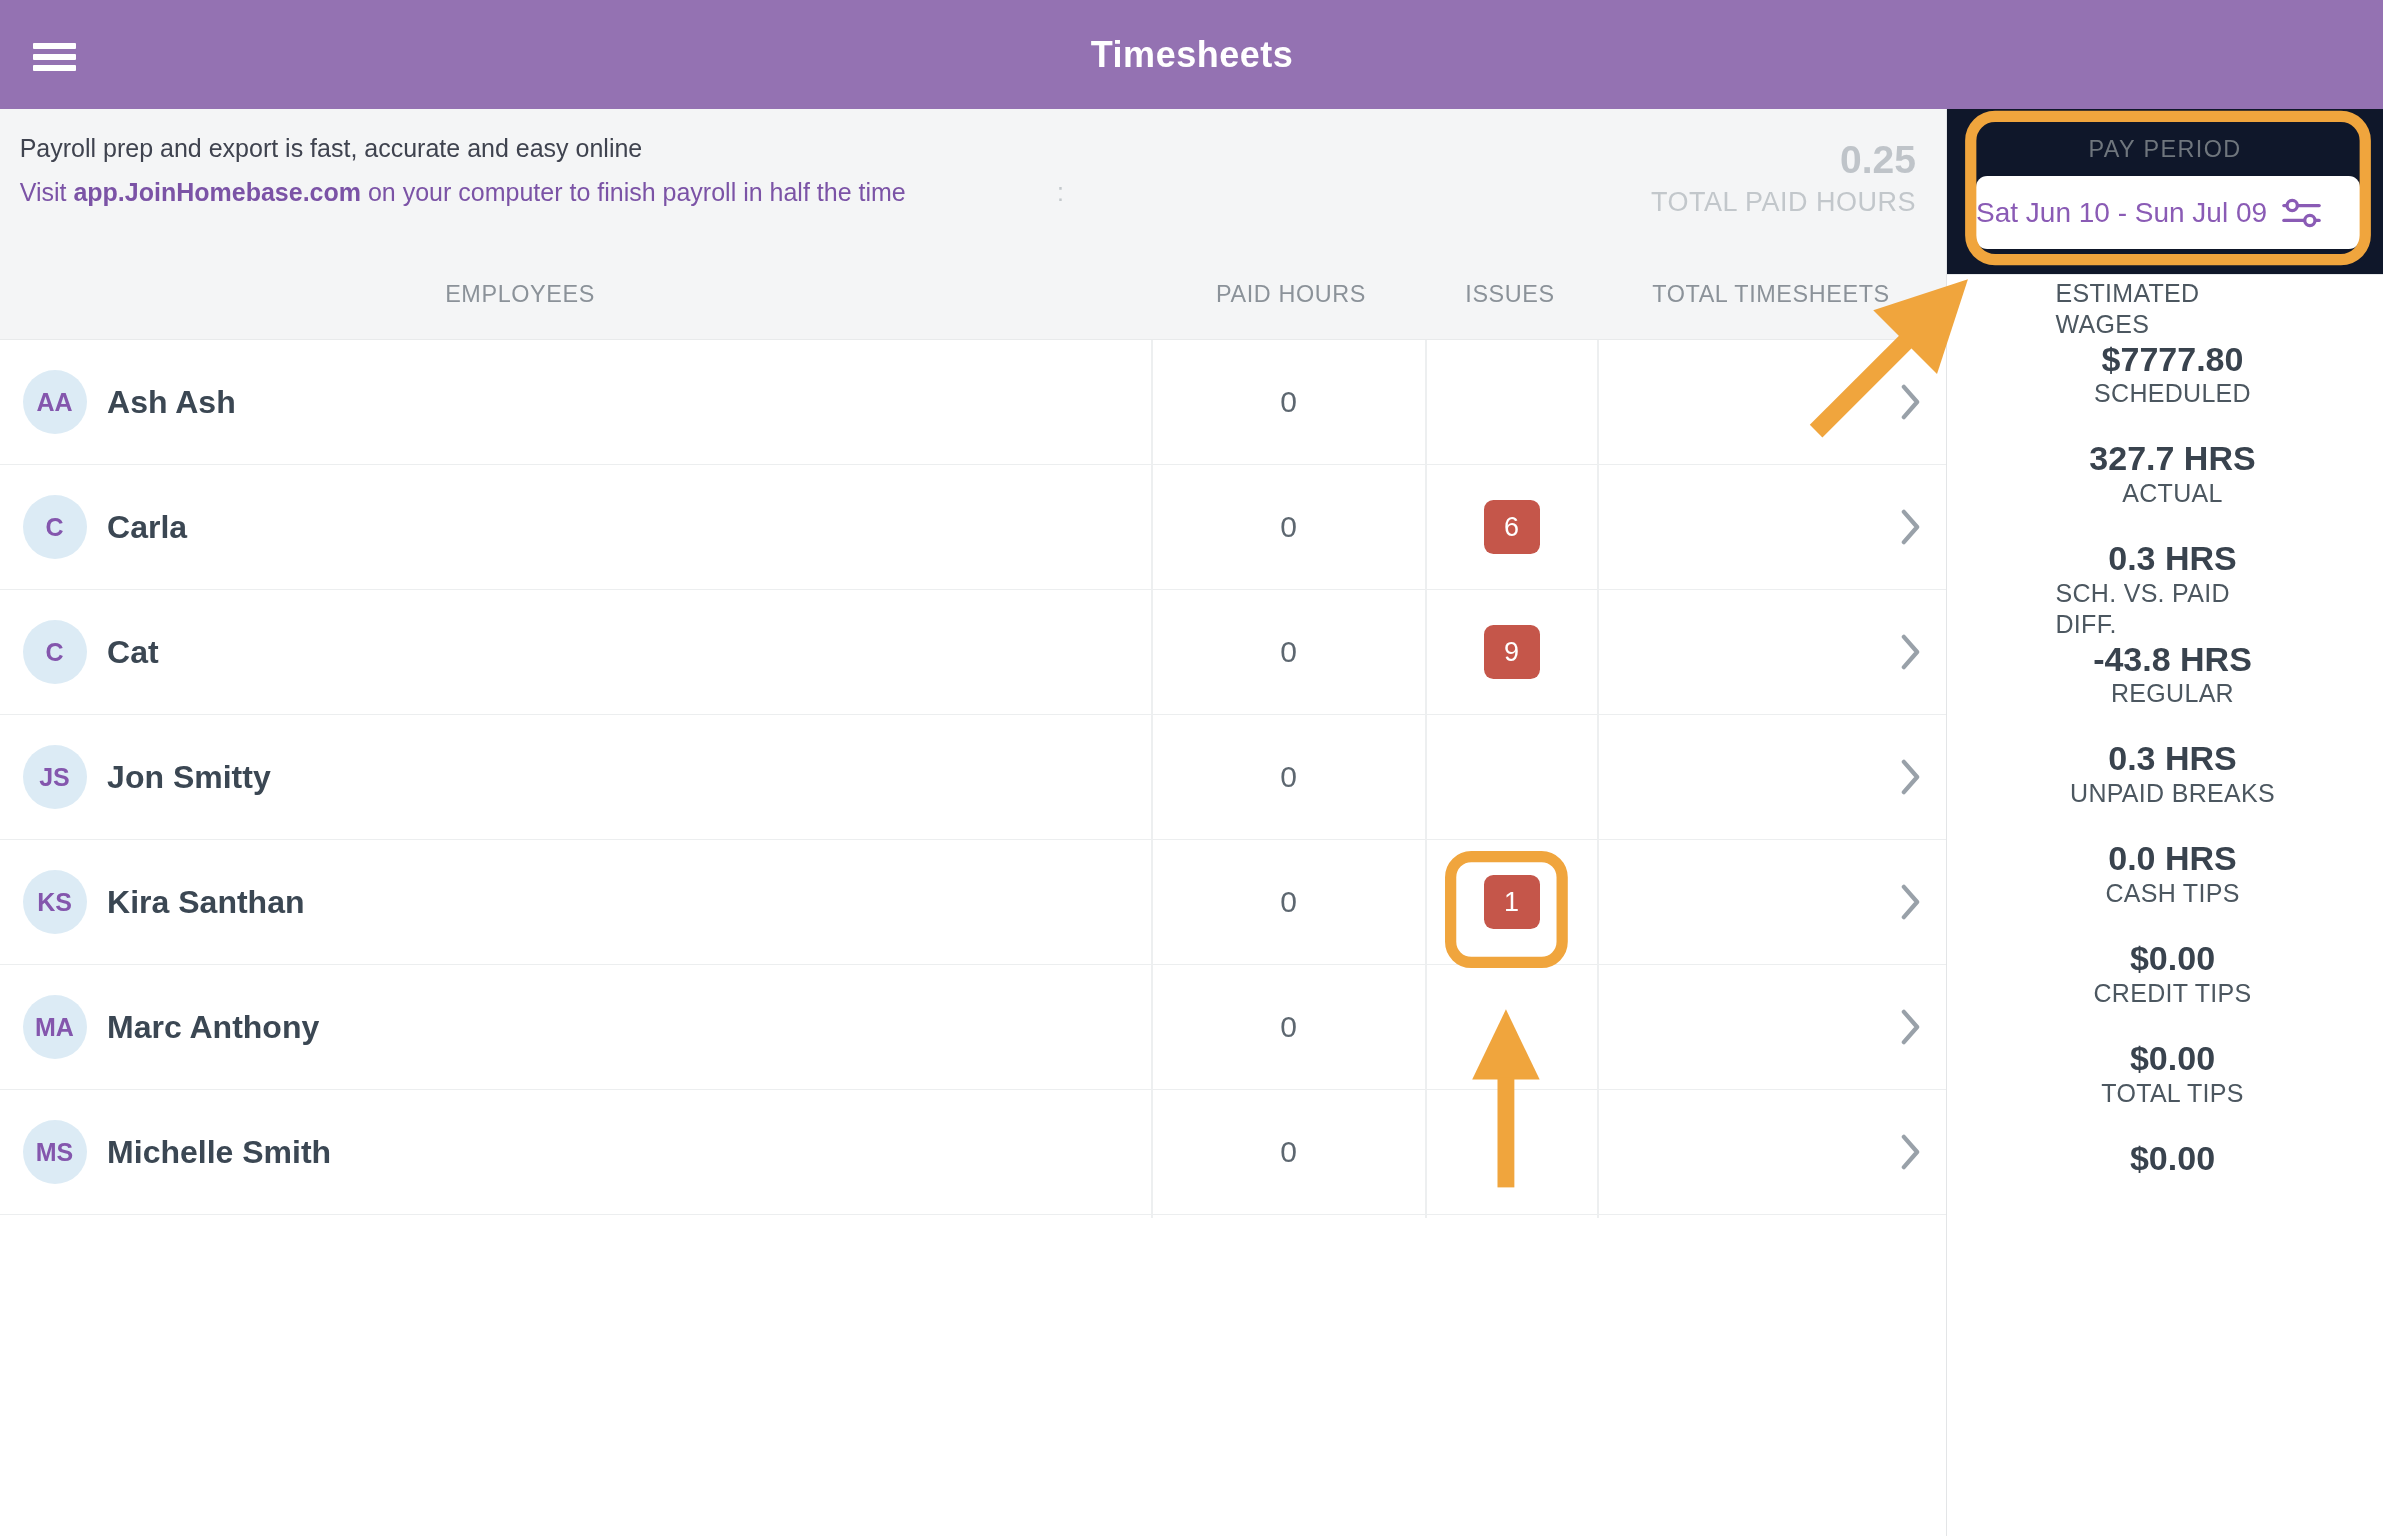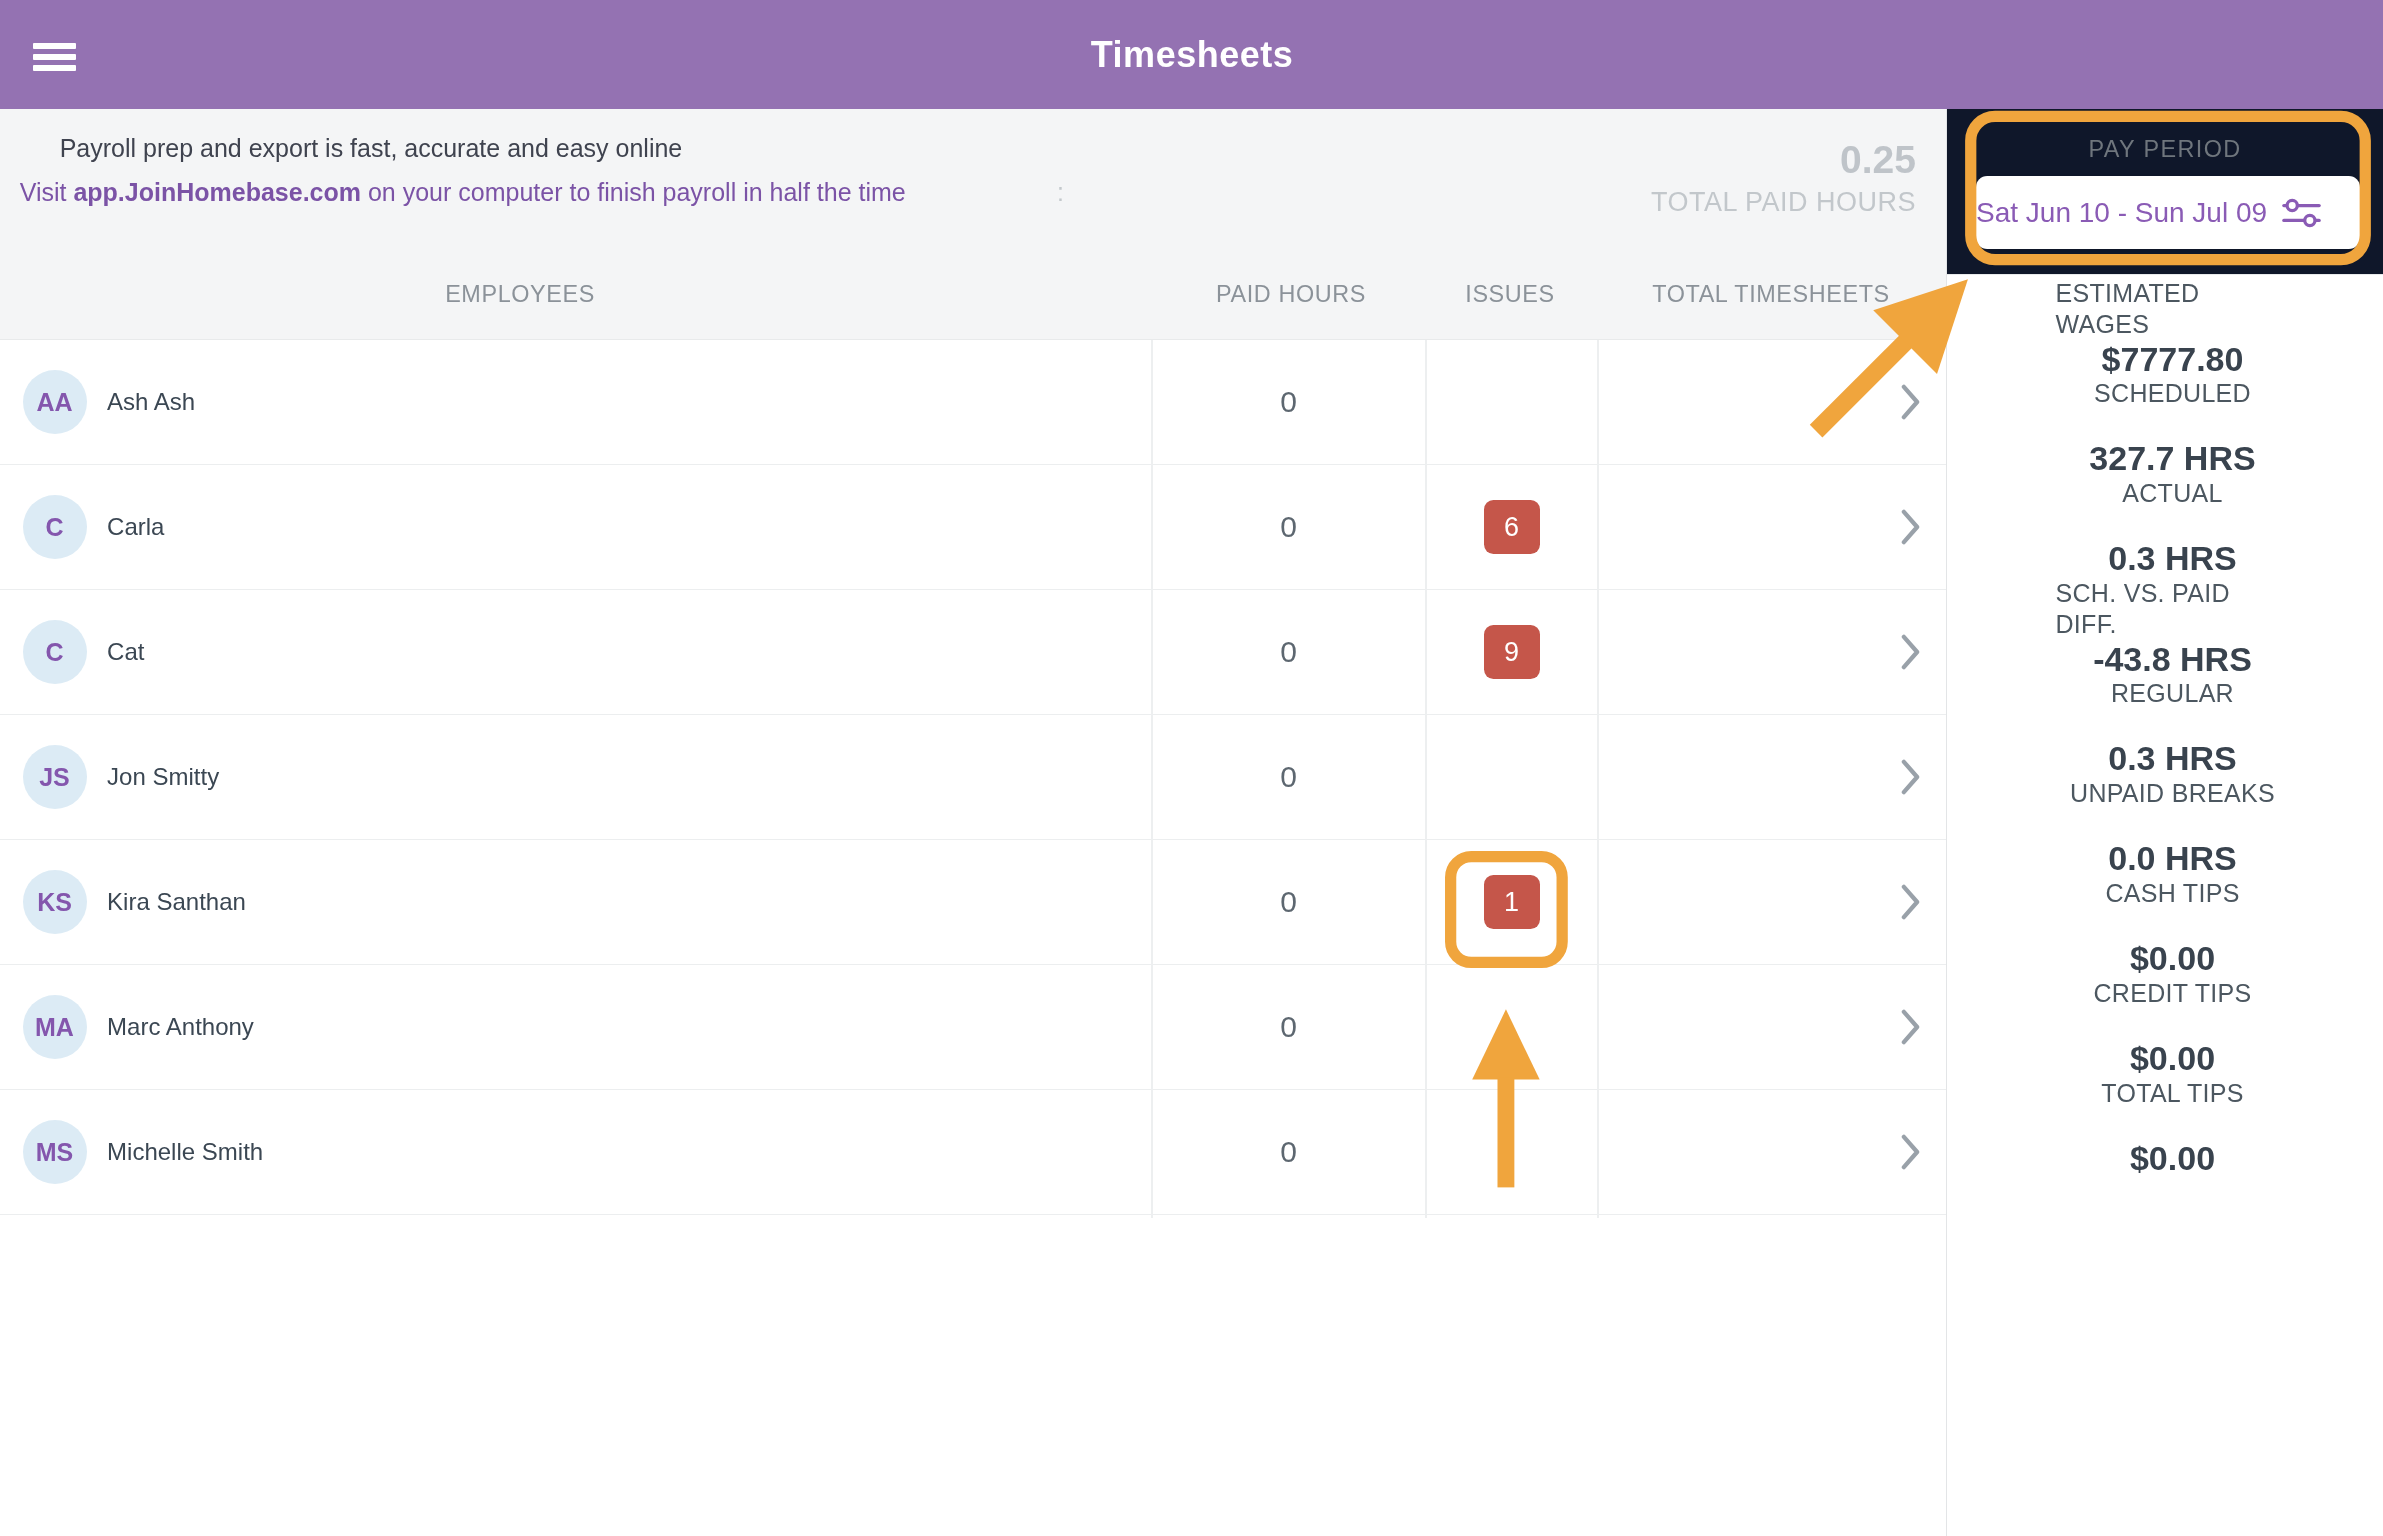--- a/index.html
+++ b/index.html
@@ -17,21 +17,21 @@
   .appbar-title { position:absolute; left:0; right:0; top:0; height:109px;
                   display:flex; align-items:center; justify-content:center;
                   color:#ffffff; font-size:36px; font-weight:700; letter-spacing:0.5px; }
 
   
   .main { position:absolute; left:0; top:109px; width:1946px; height:1428px;
           background:#ffffff; }
   .subheader { position:absolute; left:0; top:0; width:1946px; height:231px;
                background:#f4f5f6; border-bottom:1.9px solid #e8eaeb; }
   .sub-line1 { position:absolute; left:19.7px; top:24px; font-size:25px;
-               color:#3f434f; line-height:30px;margin-left:40px; }
+               color:#3f434f; line-height:30px; }
   .sub-line2 { position:absolute; left:19.7px; top:68px; font-size:25px;
                color:#7b53a6; line-height:30px; }
   .sub-line2 b { font-weight:700; }
   .stray-colon { position:absolute; left:1057px; top:68px; font-size:25px;
                  color:#c3c8cc; line-height:30px; }
   .tph { position:absolute; right:30px; top:28px; text-align:right; }
   .tph-value { font-size:39px; font-weight:700; color:#bfc4c9; line-height:45px; }
   .tph-label { font-size:27px; color:#c2c7cb; line-height:37px; margin-top:1.9px;
                letter-spacing:0.5px; }
   .col-head { position:absolute; top:172px; transform:translateX(-50%);
@@ -39,21 +39,21 @@
 
   
   .table { position:absolute; left:0; top:231px; width:1946px; }
   .t-row { display:grid; grid-template-columns:1151px 275px 171px 349px;
            align-items:center; height:125px; border-bottom:1.9px solid #eceeef;
            background:#ffffff; cursor:pointer; }
   .emp-cell { display:flex; align-items:center; padding-left:22.5px; }
   .avatar { width:64px; height:64px; border-radius:50%; background:#dcebf5;
             display:flex; align-items:center; justify-content:center;
             font-size:25px; font-weight:700; color:#8456ad; flex:0 0 64px; }
-  .emp-name { margin-left:20.6px; font-size:24px; font-weight:400; color:#3b4753; }
+  .emp-name { margin-left:20.6px; font-size:32px; font-weight:700; color:#3b4753; }
   .hours-cell { text-align:center; font-size:30px; color:#5d6770; }
   .issues-cell { display:flex; align-items:center; justify-content:center; }
   .badge { min-width:56px; height:54px; border-radius:9.4px; background:#c5564a;
            color:#ffffff; font-size:27px; display:flex; align-items:center;
            justify-content:center; }
   .badge:empty { display:none; }
   .show-cell { display:flex; align-items:center; justify-content:flex-end;
                padding-right:26px; }
   .vsep { position:absolute; top:231px; width:1.9px; height:878px; background:#edeff0; }
 

